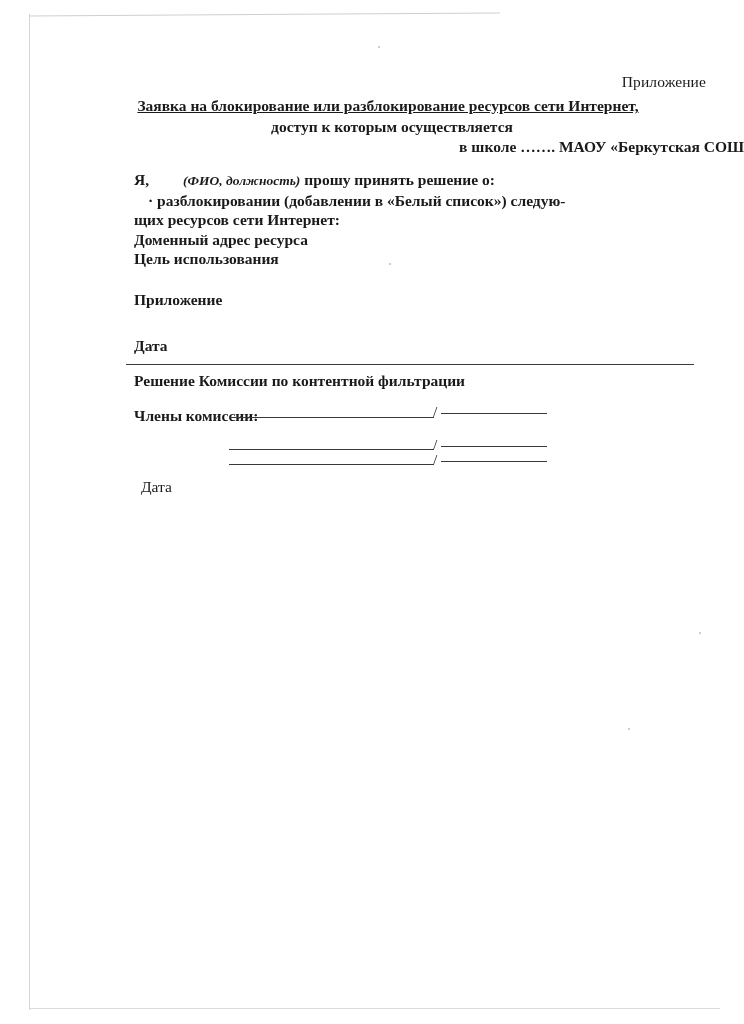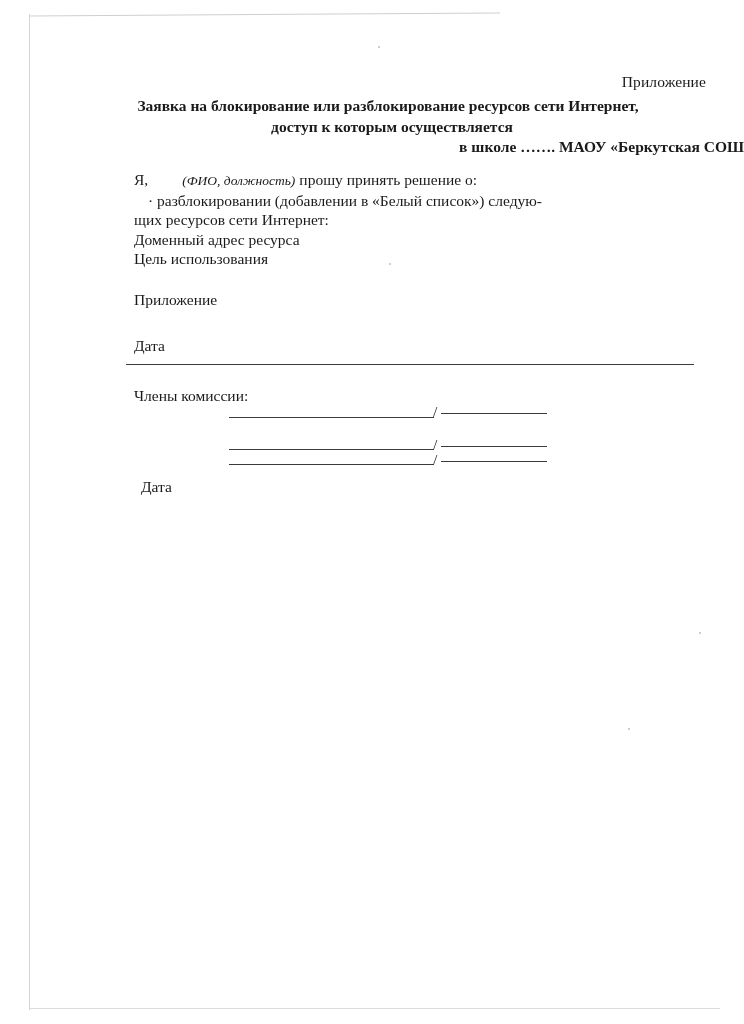--- a/index.html
+++ b/index.html
@@ -66,33 +66,33 @@
   .title {
     position: absolute;
     left: 0;
     right: 0;
     top: 96px;
     text-align: center;
     font-weight: bold;
     font-size: 15.5px;
     line-height: 20.5px;
   }
-  .title .ln1 { display: block; padding-left: 32px; }
+  .title .ln1 { display: block; padding-left: 32px; text-decoration: underline; }
   .title .ln2 { display: block; padding-left: 40px; }
   .title .ln3 { display: block; padding-left: 28px; text-align: right; }
 
   .body-block {
     position: absolute;
     left: 134px;
     top: 170px;
     width: 560px;
     font-size: 15.5px;
     line-height: 19.5px;
   }
-  .line { white-space: pre; }
+  .line { white-space: pre; font-weight: bold; }
   .ya { display: inline; }
   .fio {
     font-style: italic;
     font-size: 13.5px;
     padding-left: 34px;
     padding-right: 4px;
   }
   .bullet-line { padding-left: 14px; }
   .spacer-14 { height: 15px; }
   .spacer-20 { height: 21px; }
@@ -176,20 +176,21 @@
     <div class="line">Цель использования</div>
     <div class="spacer-20"></div>
     <div class="line">Приложение</div>
     <div class="spacer-26"></div>
     <div class="line">Дата</div>
   </div>
 
   <div class="hr-full"></div>
 
   <div class="decision">
+    <div class="line">Решение Комиссии по контентной фильтрации</div>
     <div class="spacer-14"></div>
     <div class="line">Члены комиссии:</div>
   </div>
 
   <div class="slash slash1">/</div>
   <div class="sigline sig1a"></div>
   <div class="sigline sig1b"></div>
 
   <div class="slash slash2">/</div>
   <div class="sigline sig2a"></div>

